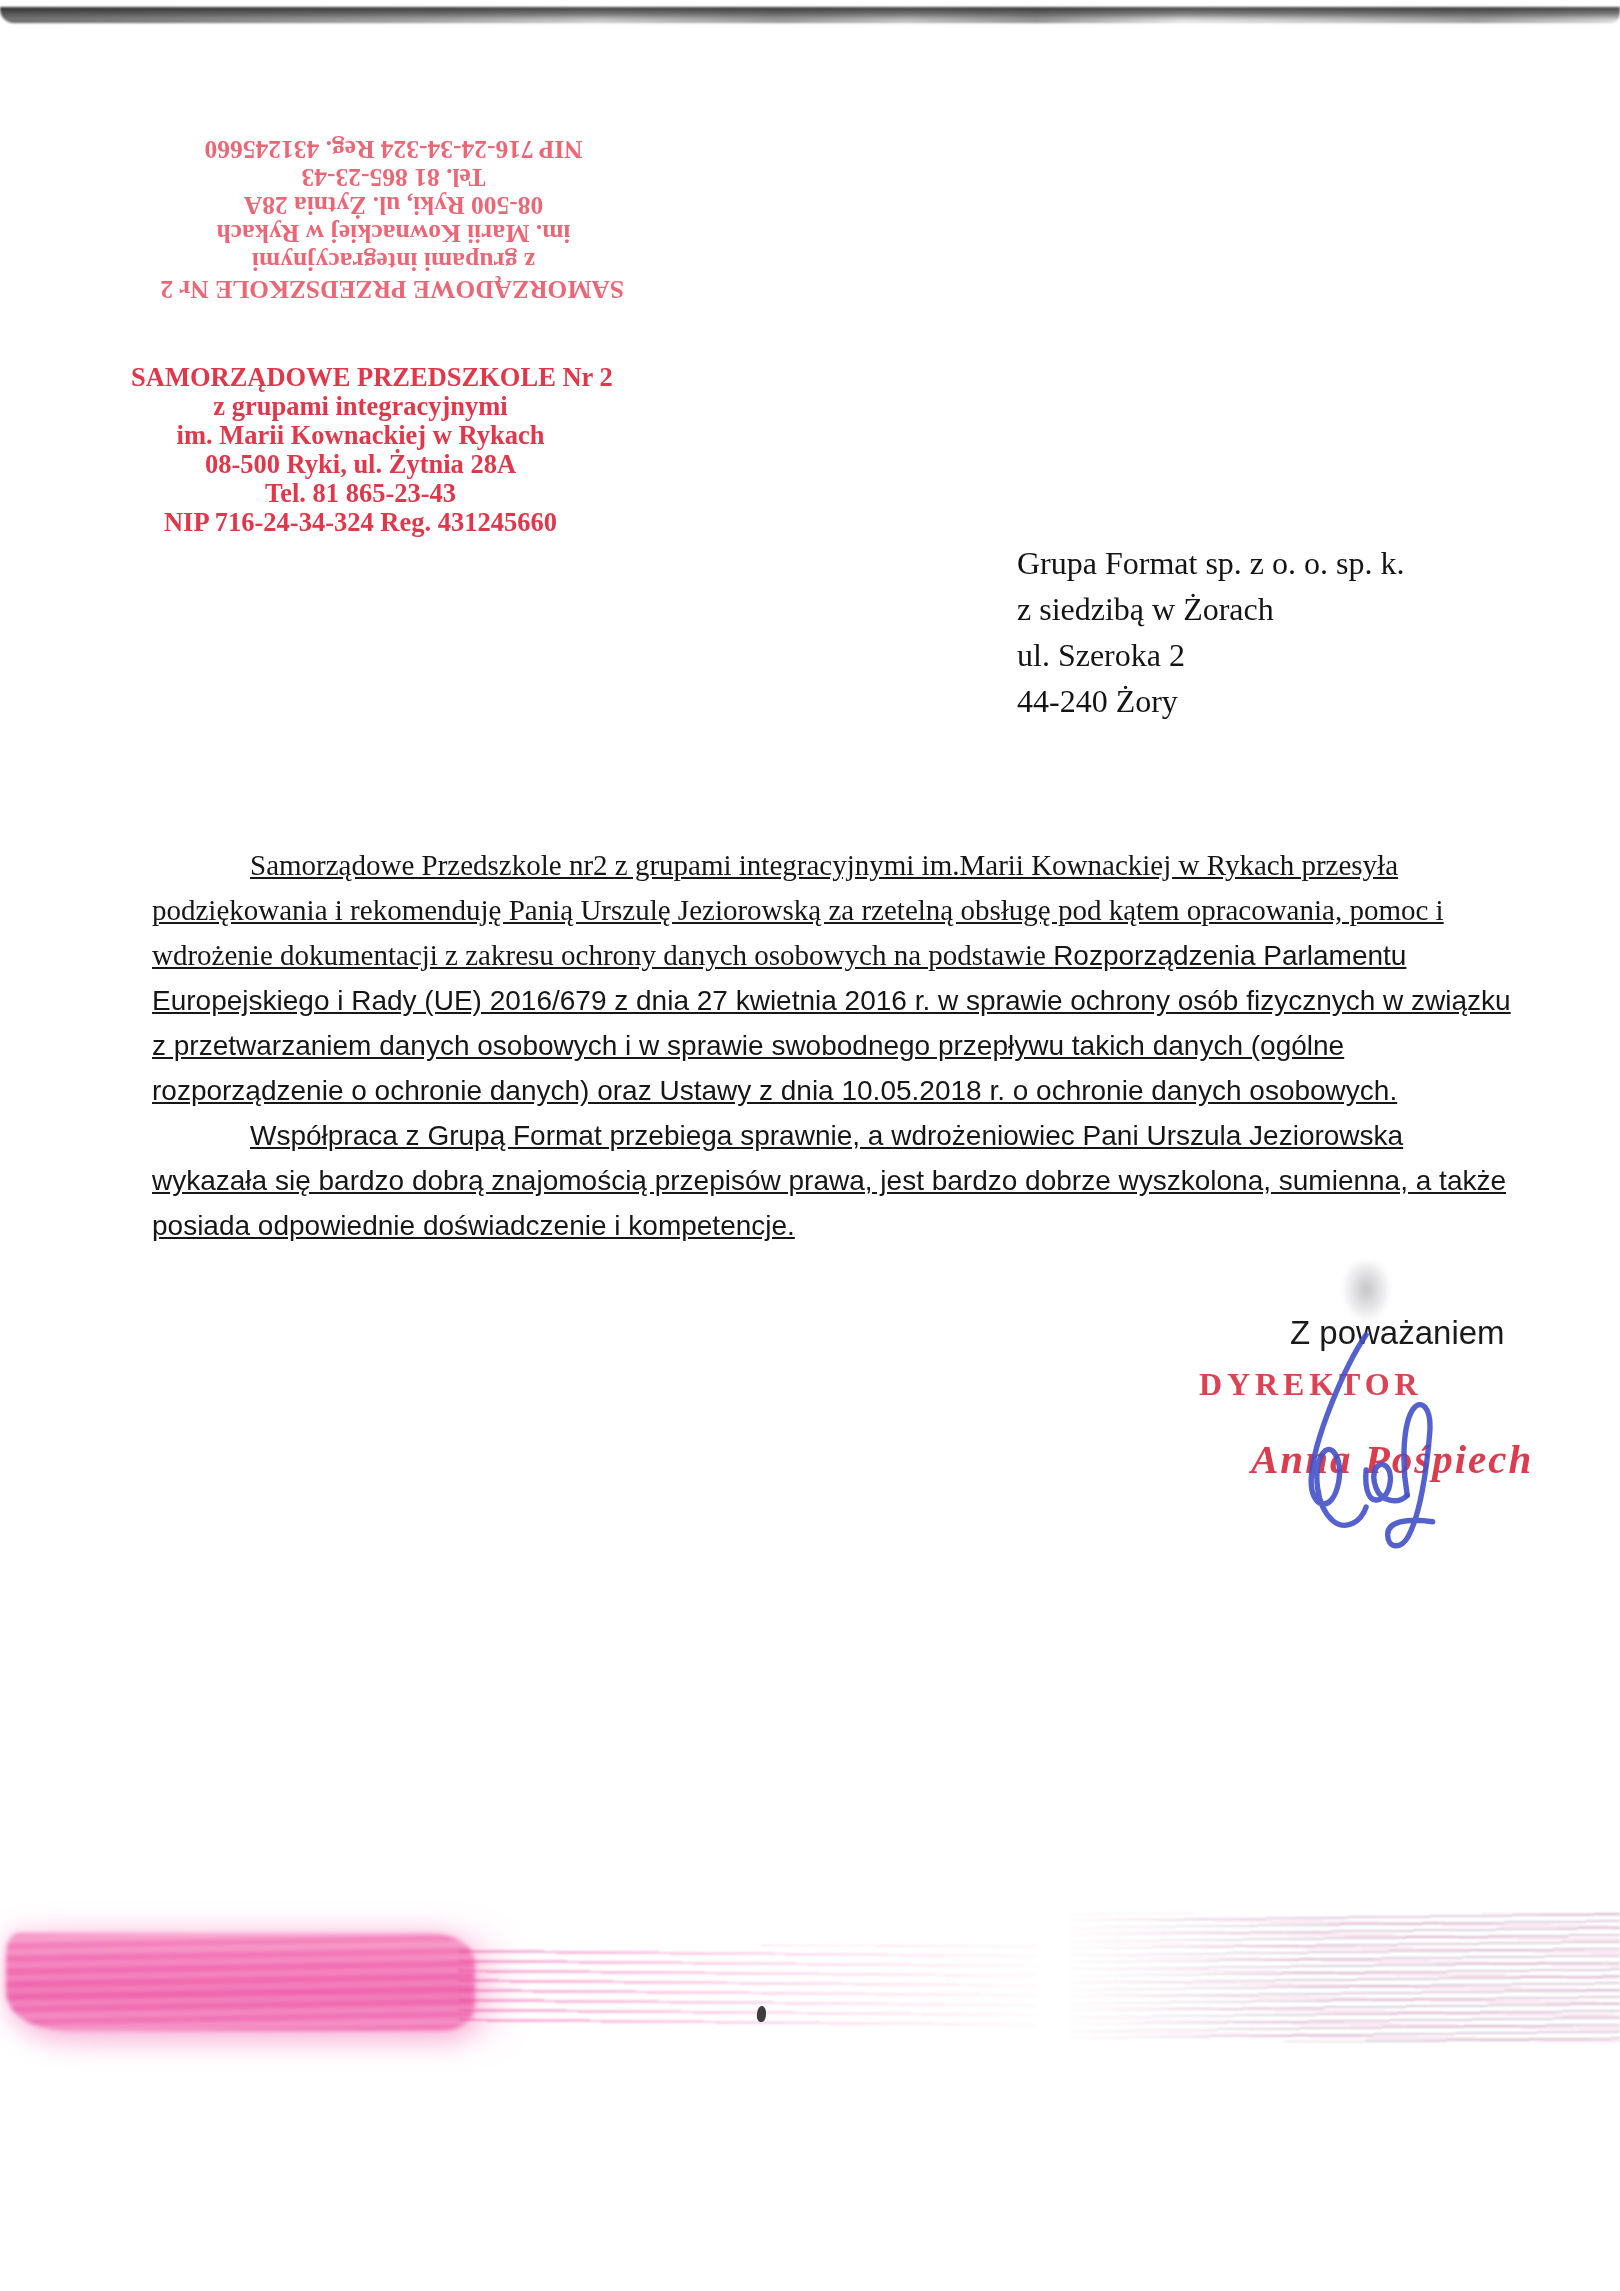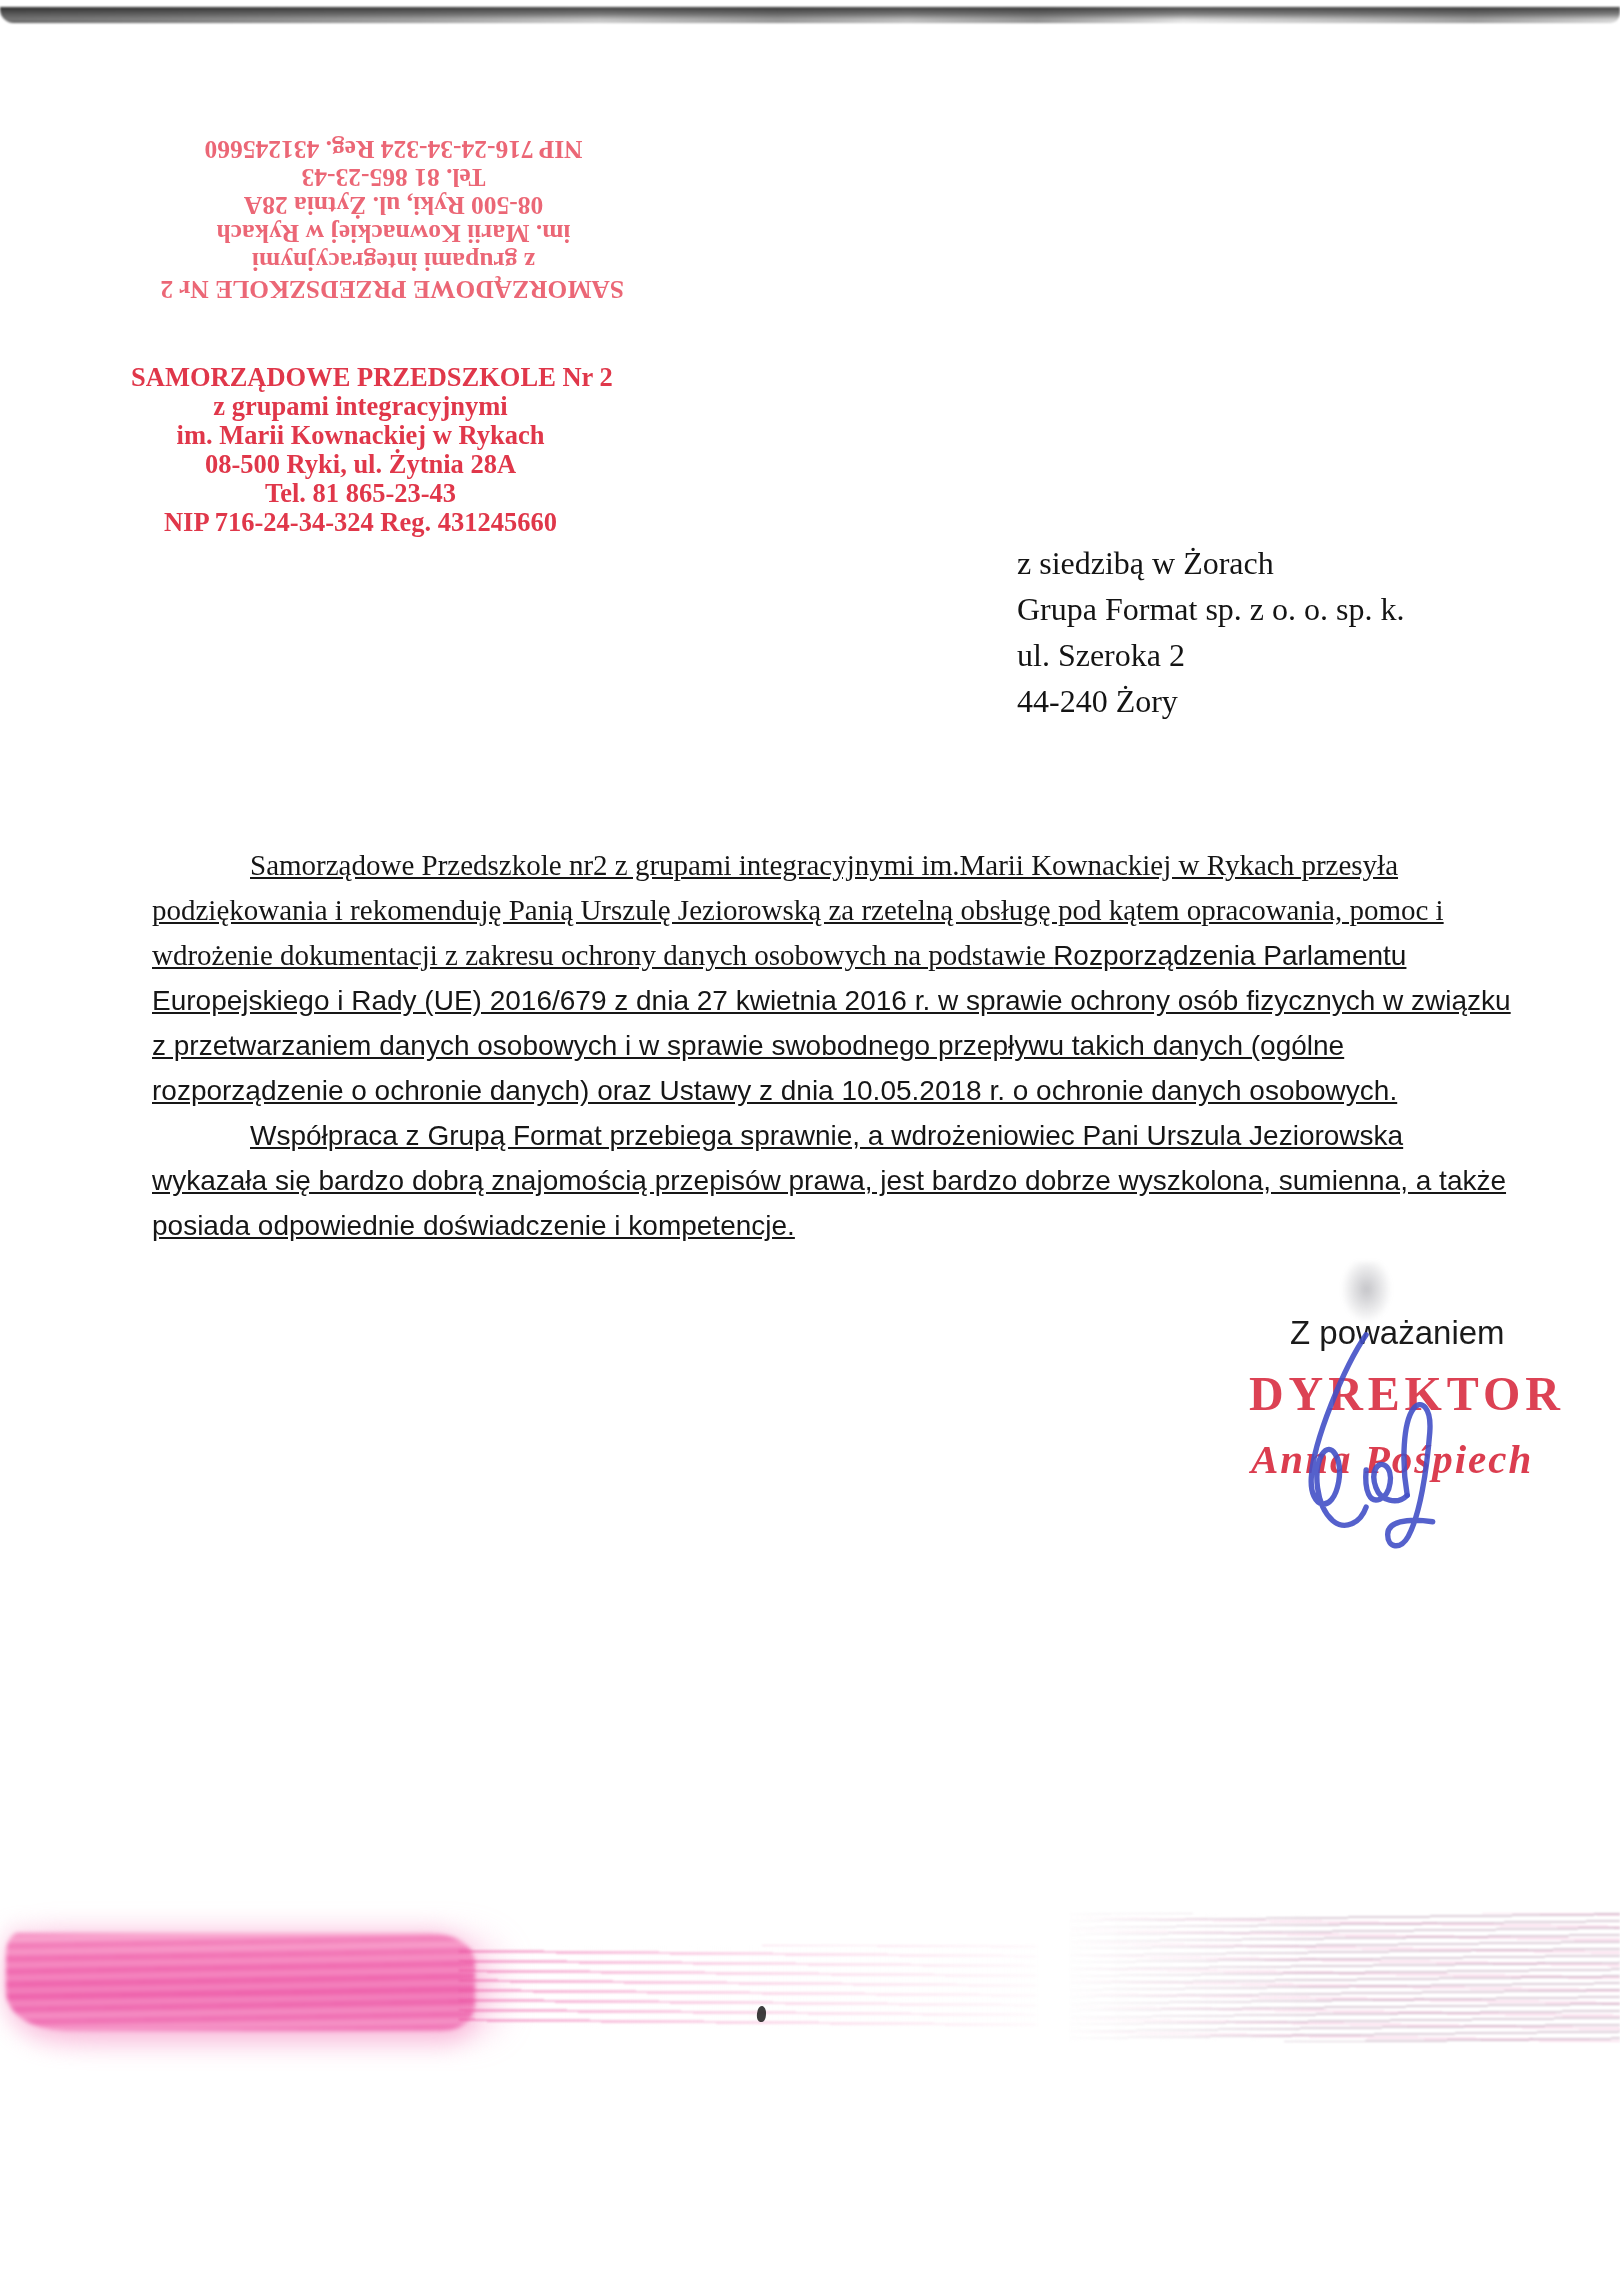--- a/index.html
+++ b/index.html
@@ -98,23 +98,23 @@
   .seg-sans  { font-family: "Liberation Sans", sans-serif; font-size: 28px; }
   .para-2 { font-family: "Liberation Sans", sans-serif; font-size: 28px; }
 
   
   .closing-salutation {
     position: absolute; left: 1290px; top: 1314px;
     font-family: "Liberation Sans", sans-serif;
     font-size: 33px; color: #1a1a1a; text-align: center;
   }
   .director-role-stamp {
-    position: absolute; left: 1249px; top: 1366px;
+    position: absolute; left: 1199px; top: 1366px;
     font-family: "Liberation Serif", serif;
-    font-weight: 700; font-size: 48px; letter-spacing: 4.9px;
+    font-weight: 700; font-size: 32px; letter-spacing: 4.9px;
     color: var(--stamp-red);
     filter: blur(0.5px); opacity: .92; text-align: center;
   }
   .director-name-stamp {
     position: absolute; left: 1251px; top: 1435px;
     font-family: "Liberation Serif", serif;
     font-style: italic; font-weight: 700; font-size: 41px; letter-spacing: 2px;
     color: var(--stamp-red);
     filter: blur(0.4px); opacity: .95;
   }
@@ -150,22 +150,22 @@
   <div class="stamp stamp-main">
     <div class="stamp-line">SAMORZĄDOWE PRZEDSZKOLE Nr 2</div>
     <div class="stamp-line">z grupami integracyjnymi</div>
     <div class="stamp-line">im. Marii Kownackiej w Rykach</div>
     <div class="stamp-line">08-500 Ryki, ul. Żytnia 28A</div>
     <div class="stamp-line">Tel. 81 865-23-43</div>
     <div class="stamp-line">NIP 716-24-34-324 Reg. 431245660</div>
   </div>
 
   <div class="recipient">
+    <div>Grupa Format sp. z o. o. sp. k.</div>
     <div>z siedzibą w Żorach</div>
-    <div>Grupa Format sp. z o. o. sp. k.</div>
     <div>ul. Szeroka 2</div>
     <div>44-240 Żory</div>
   </div>
 
 
   <div class="body-text">
     <p><span class="seg-serif">Samorządowe Przedszkole nr2 z grupami integracyjnymi im.Marii Kownackiej w Rykach przesyła podziękowania i rekomenduję Panią Urszulę Jeziorowską za rzetelną obsługę pod kątem opracowania, pomoc i wdrożenie dokumentacji z zakresu ochrony danych osobowych na podstawie </span><span class="seg-sans">Rozporządzenia Parlamentu Europejskiego i Rady (UE) 2016/679 z dnia 27 kwietnia 2016 r. w sprawie ochrony osób fizycznych w związku z przetwarzaniem danych osobowych i w sprawie swobodnego przepływu takich danych (ogólne rozporządzenie o ochronie danych) oraz Ustawy z dnia 10.05.2018 r. o ochronie danych osobowych.</span></p>
     <p class="para-2">Współpraca z Grupą Format przebiega sprawnie, a wdrożeniowiec Pani Urszula Jeziorowska wykazała się bardzo dobrą znajomością przepisów prawa, jest bardzo dobrze wyszkolona, sumienna, a także posiada odpowiednie doświadczenie i kompetencje.</p>
   </div>
 

